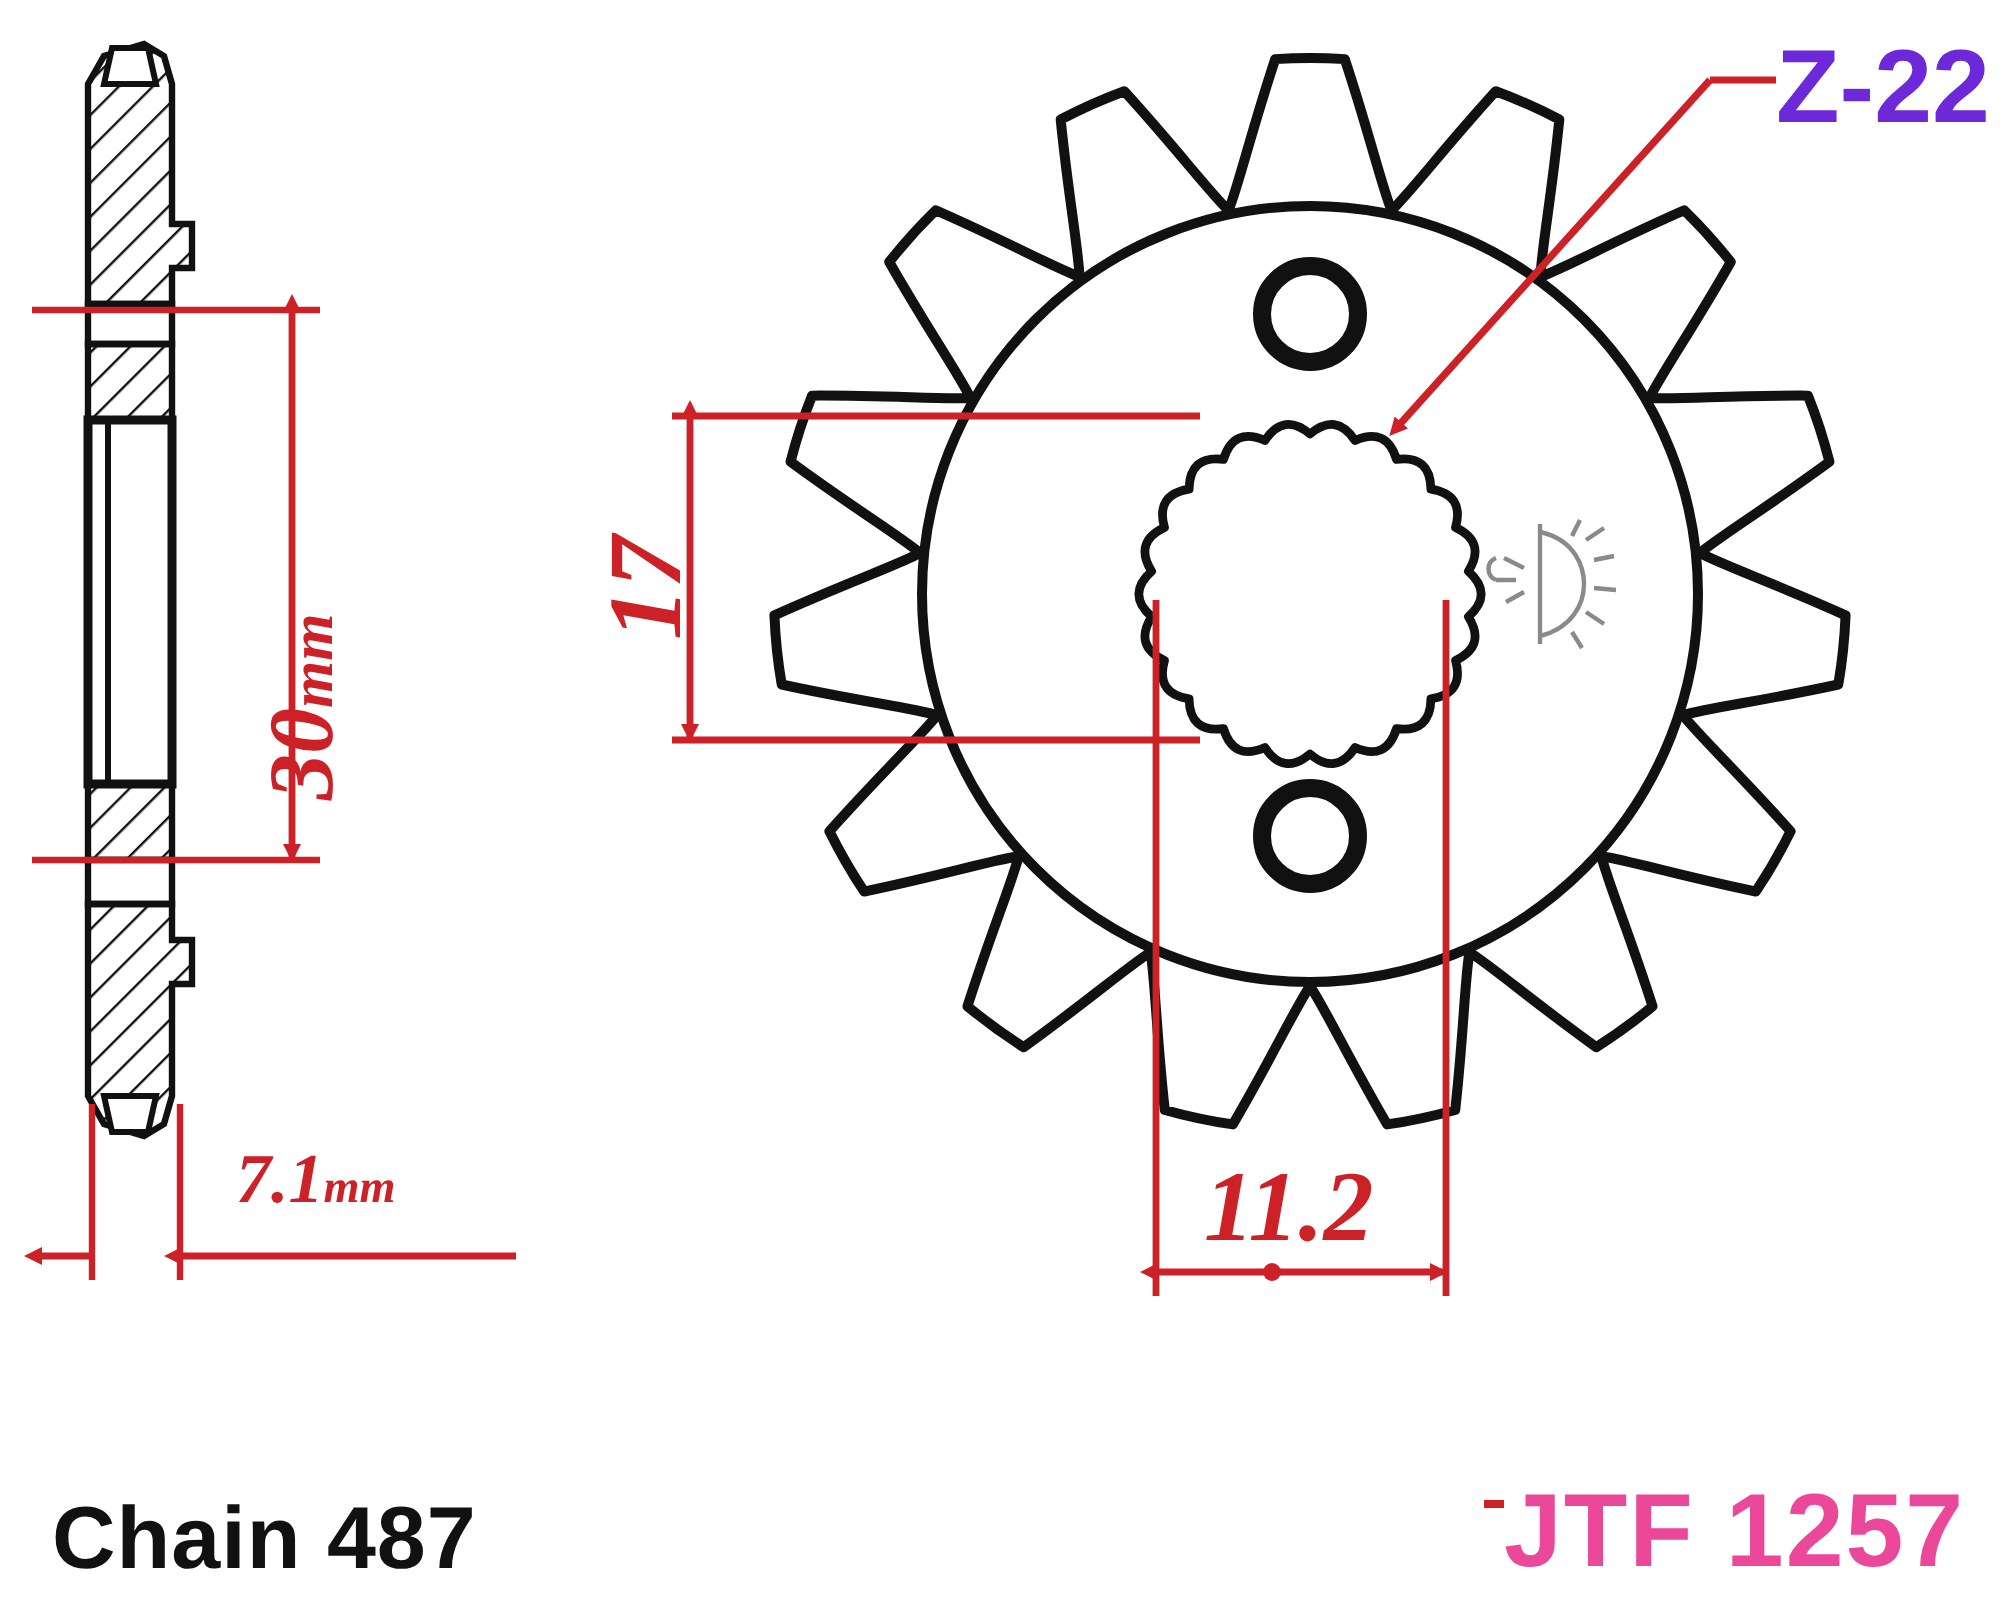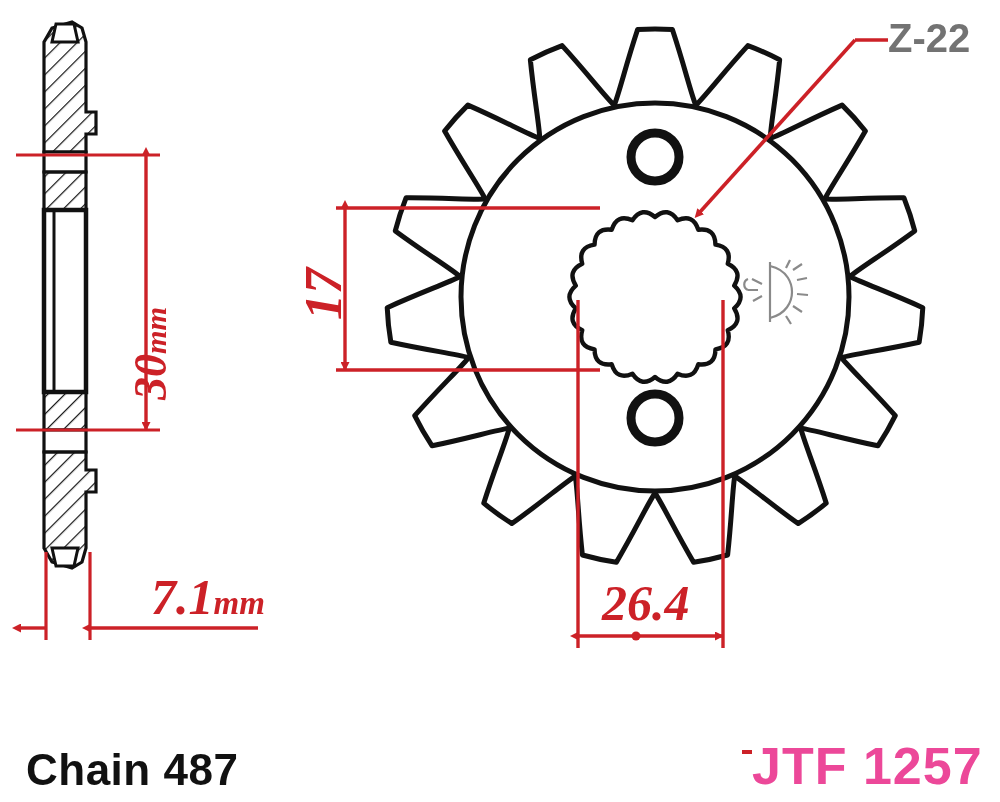--- a/index.html
+++ b/index.html
@@ -49,27 +49,27 @@
     font-size: 46px;
     transform: rotate(-90deg);
     transform-origin: left top;
   }
   .dim-17 {
     font-size: 52px;
     transform: rotate(-90deg);
     transform-origin: left top;
   }
   .dim-145 { font-size: 50px; }
-  .dim-71  { font-size: 50px; margin-left: 33px; }
+  .dim-71  { font-size: 35px; }
   .unit-mm { font-size: 0.66em; }
   .tag-z22 {
-    color: #737373;
-    font-family: "Liberation Sans", sans-serif;
-    font-weight: 700;
-    font-size: 40px;
+    color: #6d28d9;
+    font-family: "Liberation Sans", sans-serif;
+    font-weight: 700;
+    font-size: 52px;
     font-style: normal;
   }
   .footer-txt {
     color: #111111;
     font-family: "Liberation Sans", sans-serif;
     font-weight: 700;
     font-size: 44px;
     letter-spacing: 0.5px;
   }
   .footer-part {
@@ -183,21 +183,21 @@
     <div class="txt dim-red dim-30" style="left:128px; top:400px;">
       <span>30</span><span class="unit-mm">mm</span>
     </div>
 
     <div class="txt dim-red dim-71" style="left:118px; top:572px;">
       <span>7.1</span><span class="unit-mm">mm</span>
     </div>
 
     <div class="txt dim-red dim-17" style="left:298px; top:320px;">17</div>
 
-    <div class="txt dim-red dim-145" style="left:602px; top:578px;">26.4</div>
+    <div class="txt dim-red dim-145" style="left:602px; top:578px;">11.2</div>
 
     <div class="txt tag-z22" style="left:888px; top:18px;">Z-22</div>
 
     <div class="txt footer-txt" style="left:26px; top:748px;">Chain 487</div>
 
     <div class="txt footer-part" style="left:752px; top:740px;">JTF 1257</div>
   </div>
 </div>
 
 </body></html>

